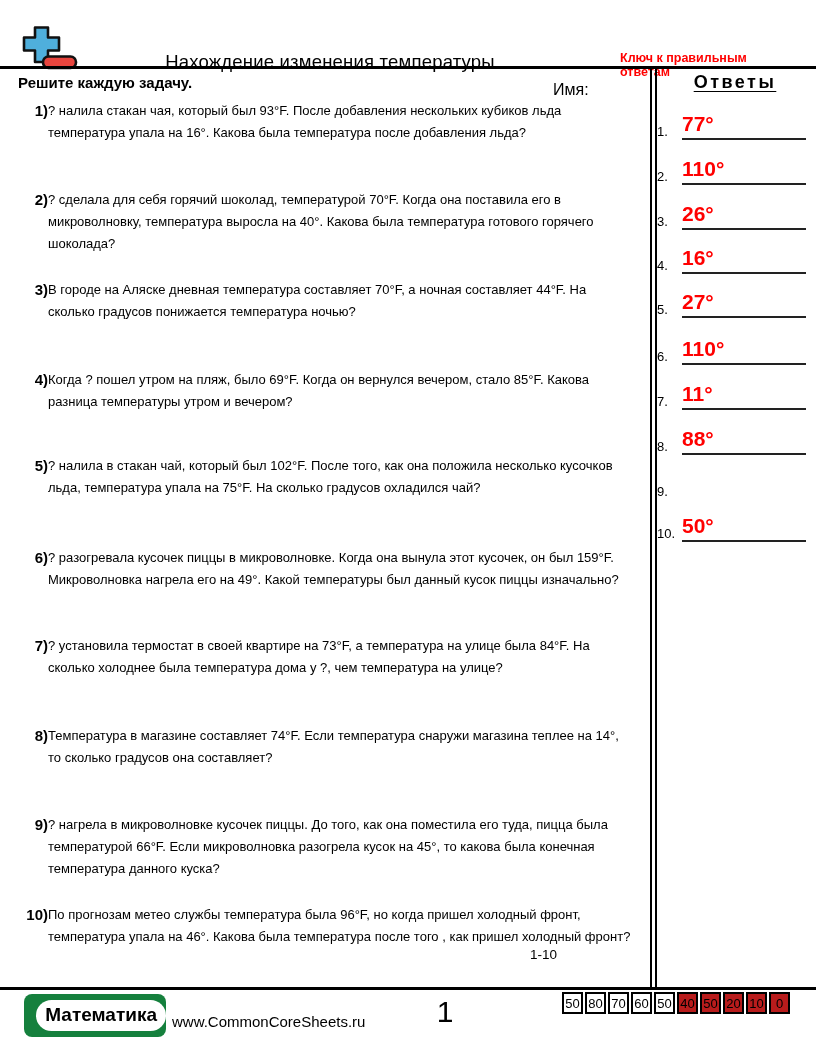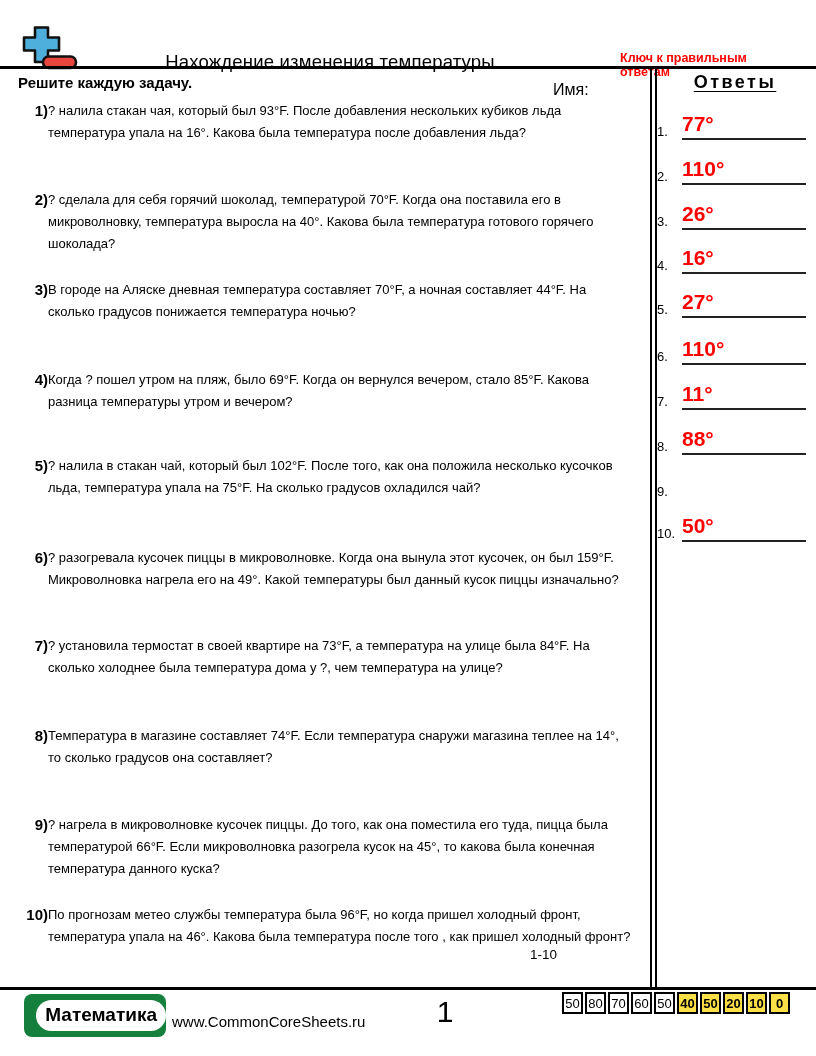--- a/index.html
+++ b/index.html
@@ -61,21 +61,21 @@
     font-size:19px; font-weight:bold; white-space:nowrap;
   }
   .website { position:absolute; left:172px; top:1013px; font-size:15px; }
   .page-number { position:absolute; left:400px; top:995px; width:90px; text-align:center; font-size:30px; }
   .score-label { position:absolute; left:530px; top:947px; font-size:13.5px; }
   .score-table { position:absolute; left:562px; top:992px; display:flex; gap:2px; }
   .score-cell {
     width:21px; height:22px; border:2px solid #000; background:#fff;
     display:flex; align-items:center; justify-content:center; font-size:13px;
   }
-  .score-cell.shaded { background:#fde047;font-weight:bold; }
+  .score-cell.shaded { background:#b91c1c; }
 </style>
 </head>
 <body>
 
 <div class="logo">
   <svg width="56" height="44" viewBox="0 0 56 44" xmlns="http://www.w3.org/2000/svg">
     <path d="M13,1.5 h13 v10 h11 v13 h-11 v11.5 h-13 v-11.5 h-11 v-13 h11 z" fill="#4FAFDC" stroke="#111" stroke-width="2.6" stroke-linejoin="round"></path>
     <rect x="21" y="30.5" width="33" height="11.5" rx="5.5" fill="#E8453E" stroke="#111" stroke-width="2.6"></rect>
   </svg>
 </div>

